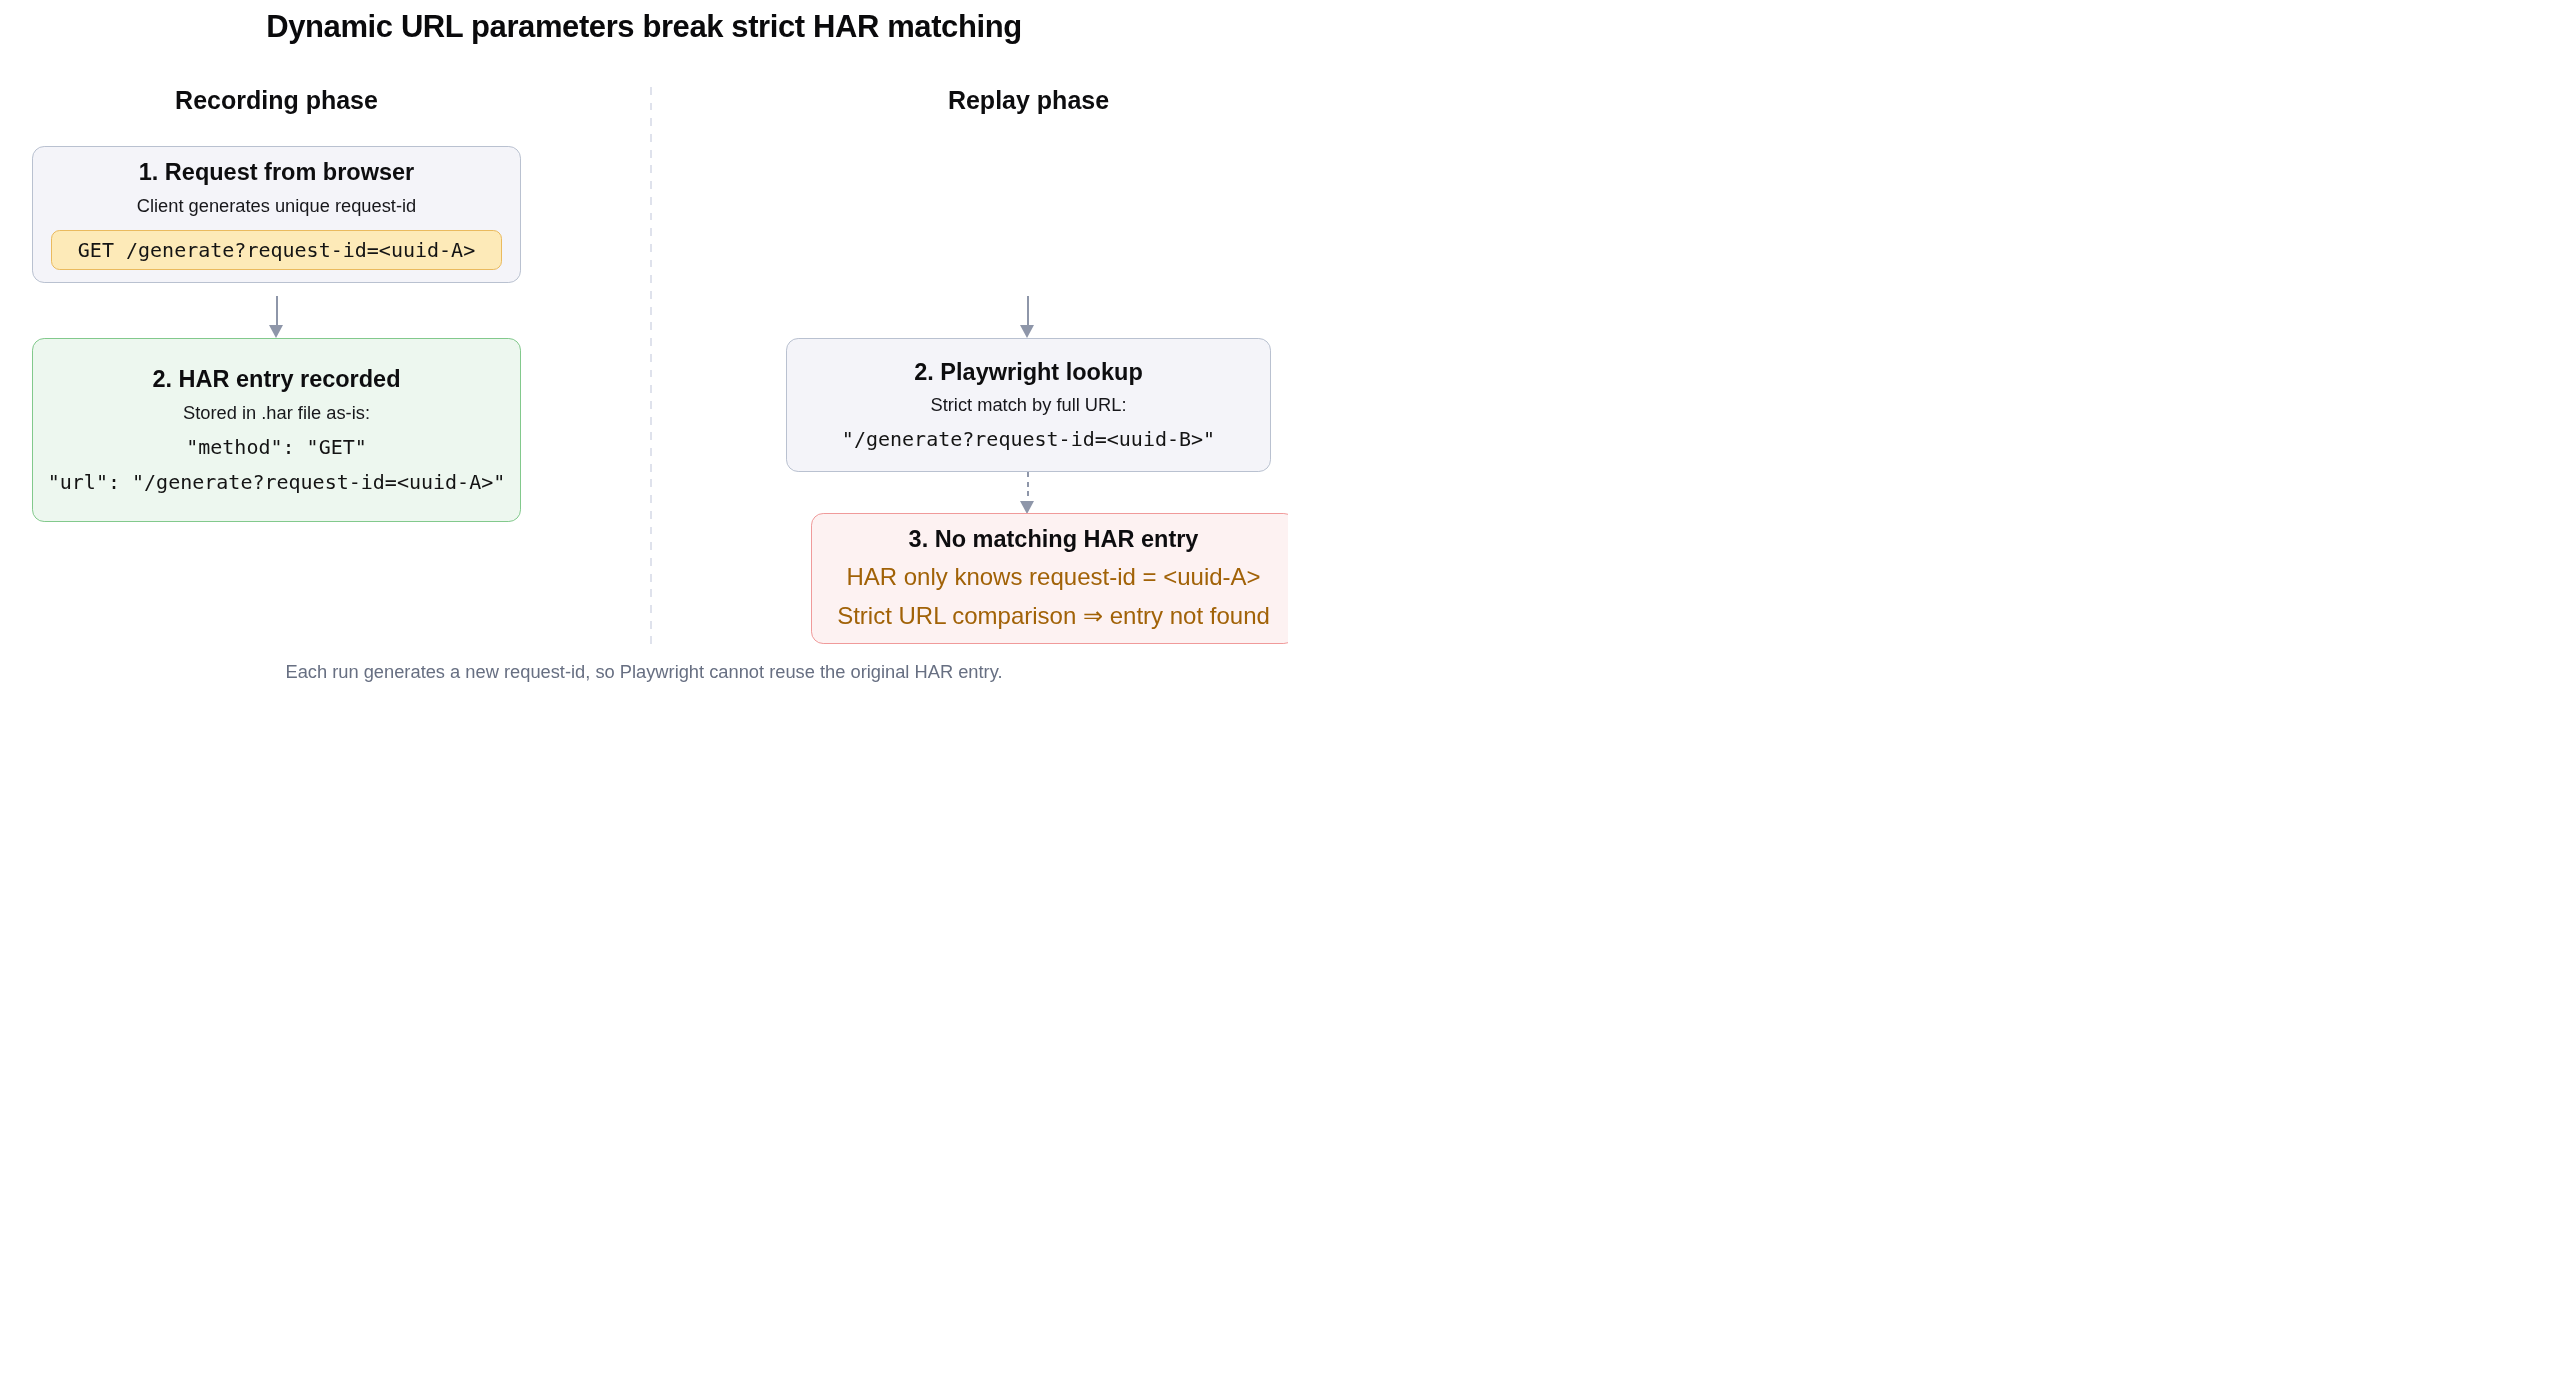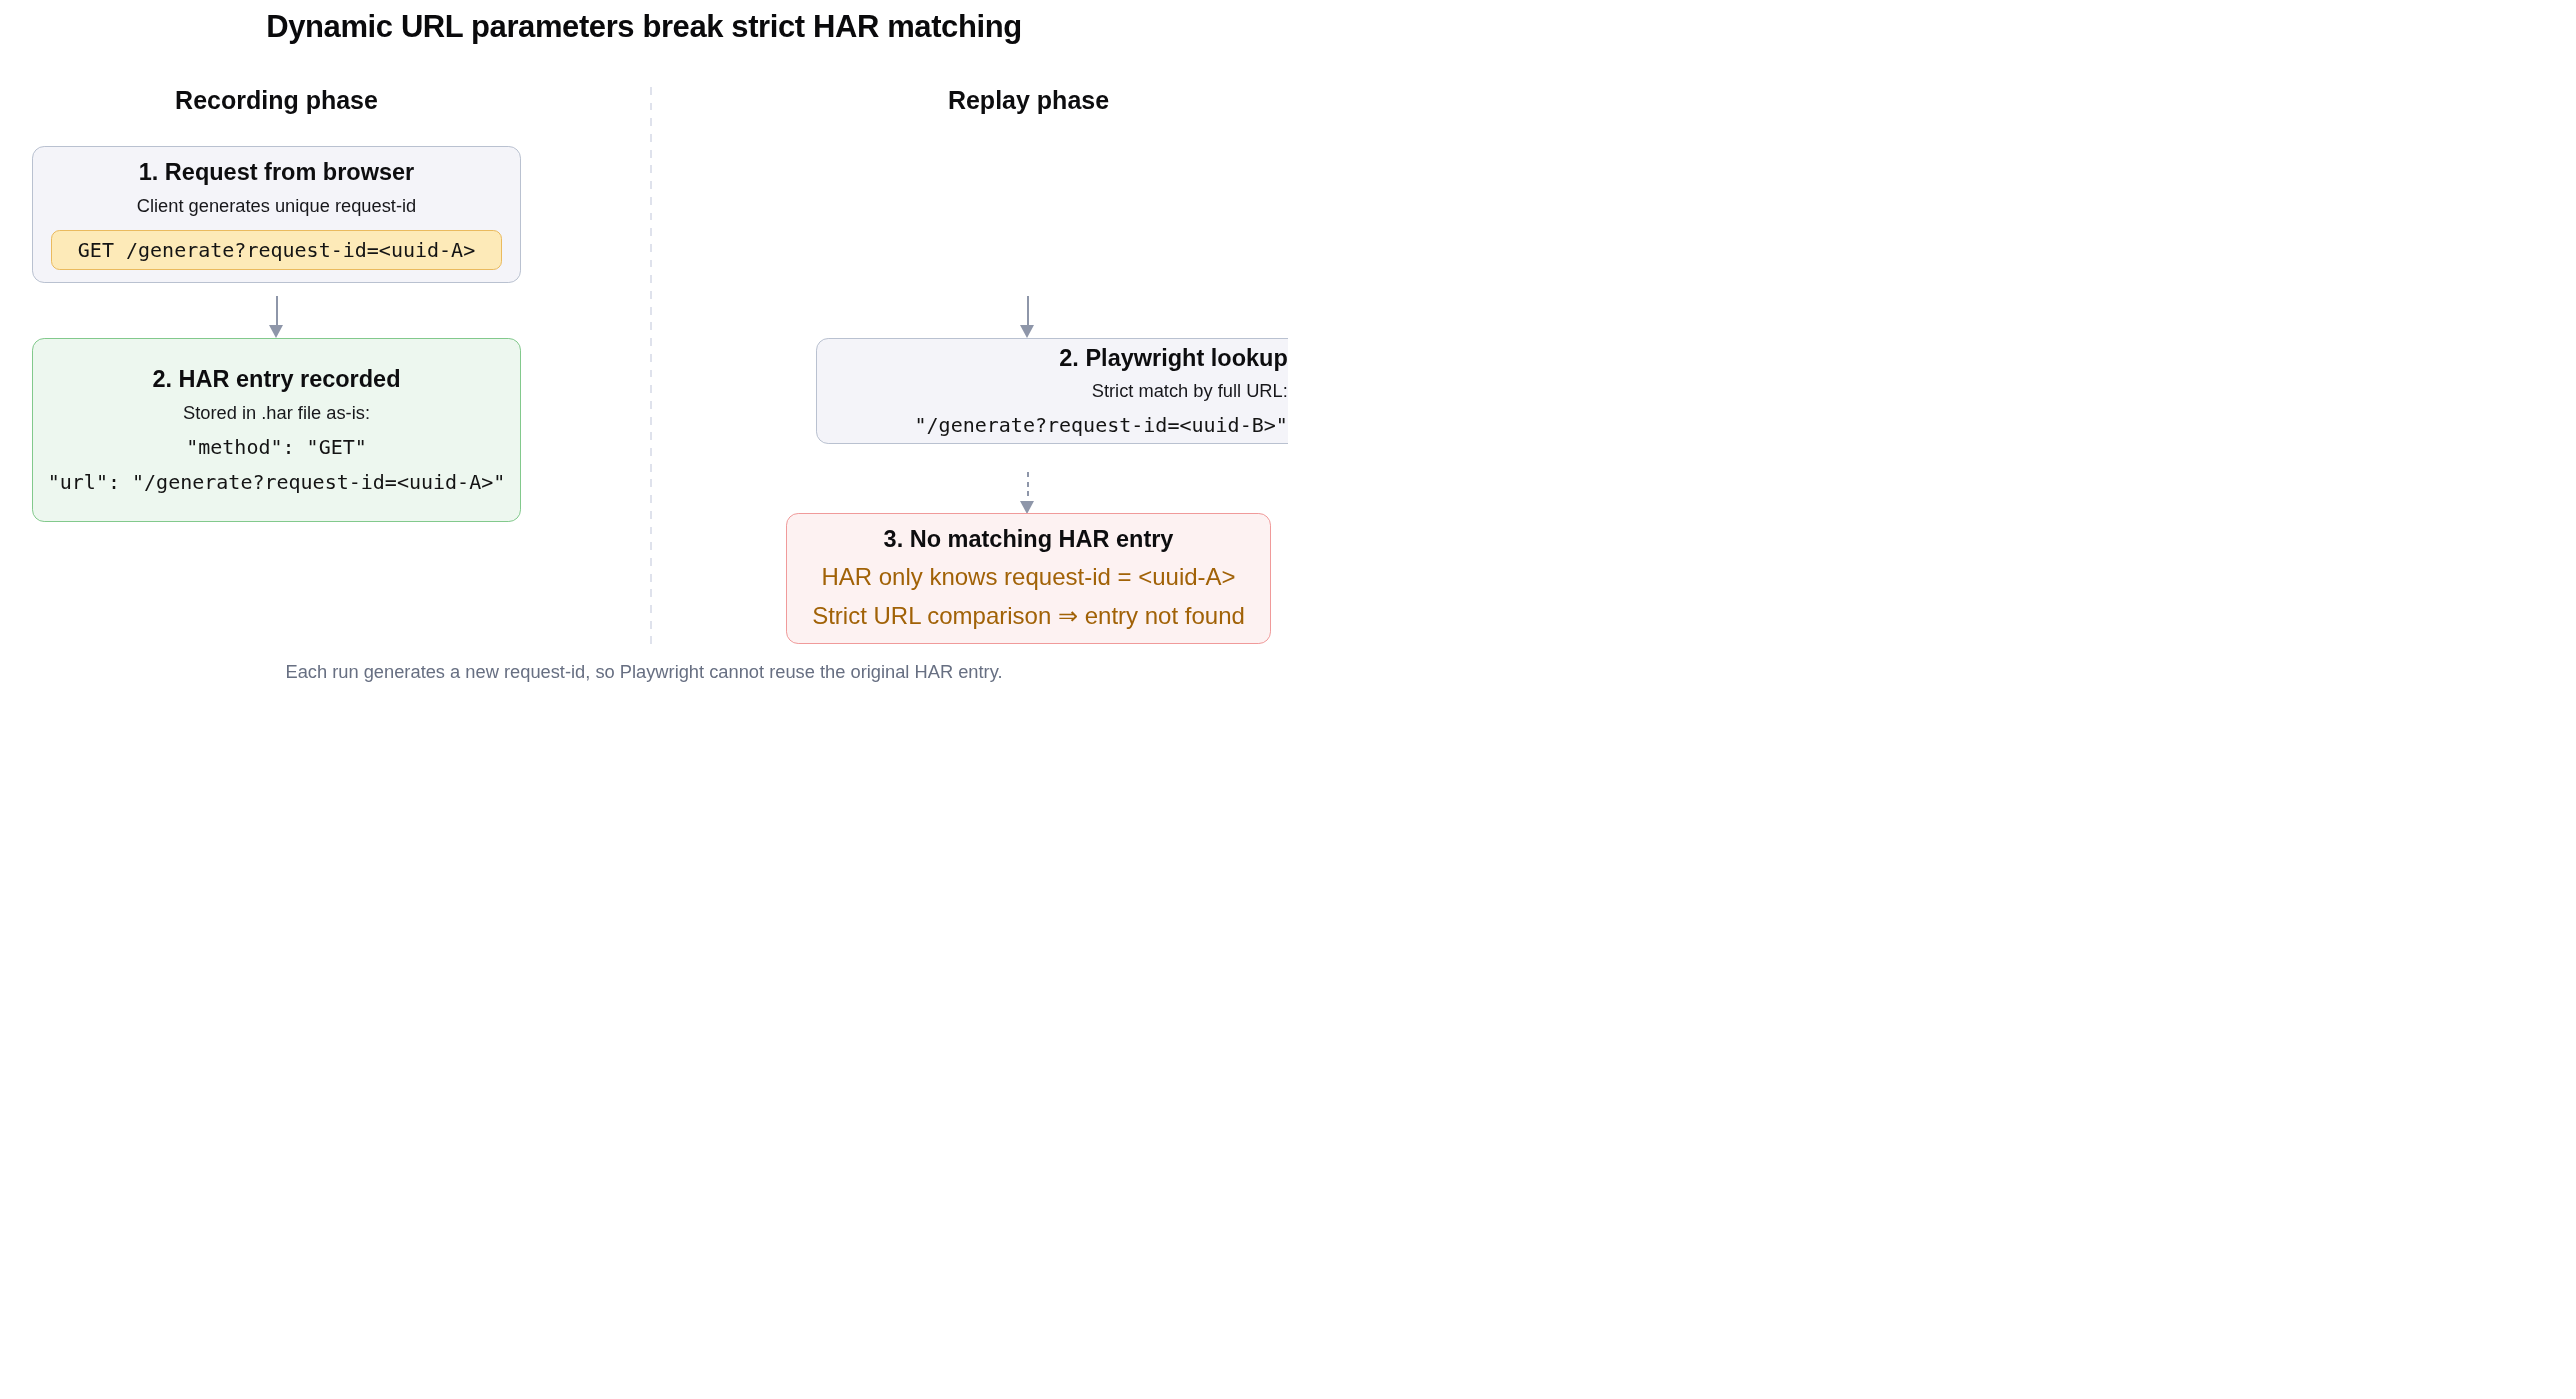--- a/index.html
+++ b/index.html
@@ -45,21 +45,21 @@
     border-radius: 12.2px;
     display: flex;
     flex-direction: column;
     align-items: center;
     justify-content: center;
     text-align: center;
     padding: 8.7px 12.2px;
   }
   .card-neutral { background: #f4f4f9; border: 1.7px solid #b9c1d0; }
   .card-green   { background: #edf7ef; border: 1.7px solid #82c98c; }
-  .card-red     { background: #fdf2f2; border: 1.7px solid #f09a9a; }
+  .card-red     { background: #fdf2f2; border: 1.7px solid #f09a9a; margin-left: 25px; }
 
   .card-title { font-size: 23.5px; font-weight: 700; color: #0d0d0f; line-height: 1.15; }
   .card-sub   { font-size: 18.3px; color: #17171b; margin-top: 8.7px; line-height: 1.2; }
   .red-line   { font-size: 24px; color: #a16207; margin-top: 10.4px; line-height: 1.2; }
 
   .code-pill {
     margin-top: 13px;
     font-family: "DejaVu Sans Mono", "Liberation Mono", monospace;
     font-size: 20px;
     color: #141414;
@@ -74,21 +74,21 @@
     font-size: 20px;
     color: #141414;
     margin-top: 11.3px;
     white-space: nowrap;
   }
 
   
   .rec-step1 { left: 32px;  top: 146px; width: 489px; height: 137px; }
   .rec-step2 { left: 32px;  top: 338px; width: 489px; height: 184px; }
   .rep-step1 { left: 786px; top: 146px; width: 485px; height: 137px; }
-  .rep-step2 { left: 816px; top: 338px; width: 485px; height: 106px; align-items: flex-end; }
+  .rep-step2 { left: 786px; top: 338px; width: 485px; height: 134px; }
   .rep-step3 { left: 786px; top: 513px; width: 485px; height: 131px; }
 
   .arrow { position: absolute; width: 15.7px; }
   .arrow .stem {
     position: absolute; left: 6.5px; top: 0;
     width: 2.6px; height: 29px;
     background: #8e96a9;
   }
   .arrow .stem.dashed {
     background: repeating-linear-gradient(to bottom, #8e96a9 0 5.2px, transparent 5.2px 9.6px);

